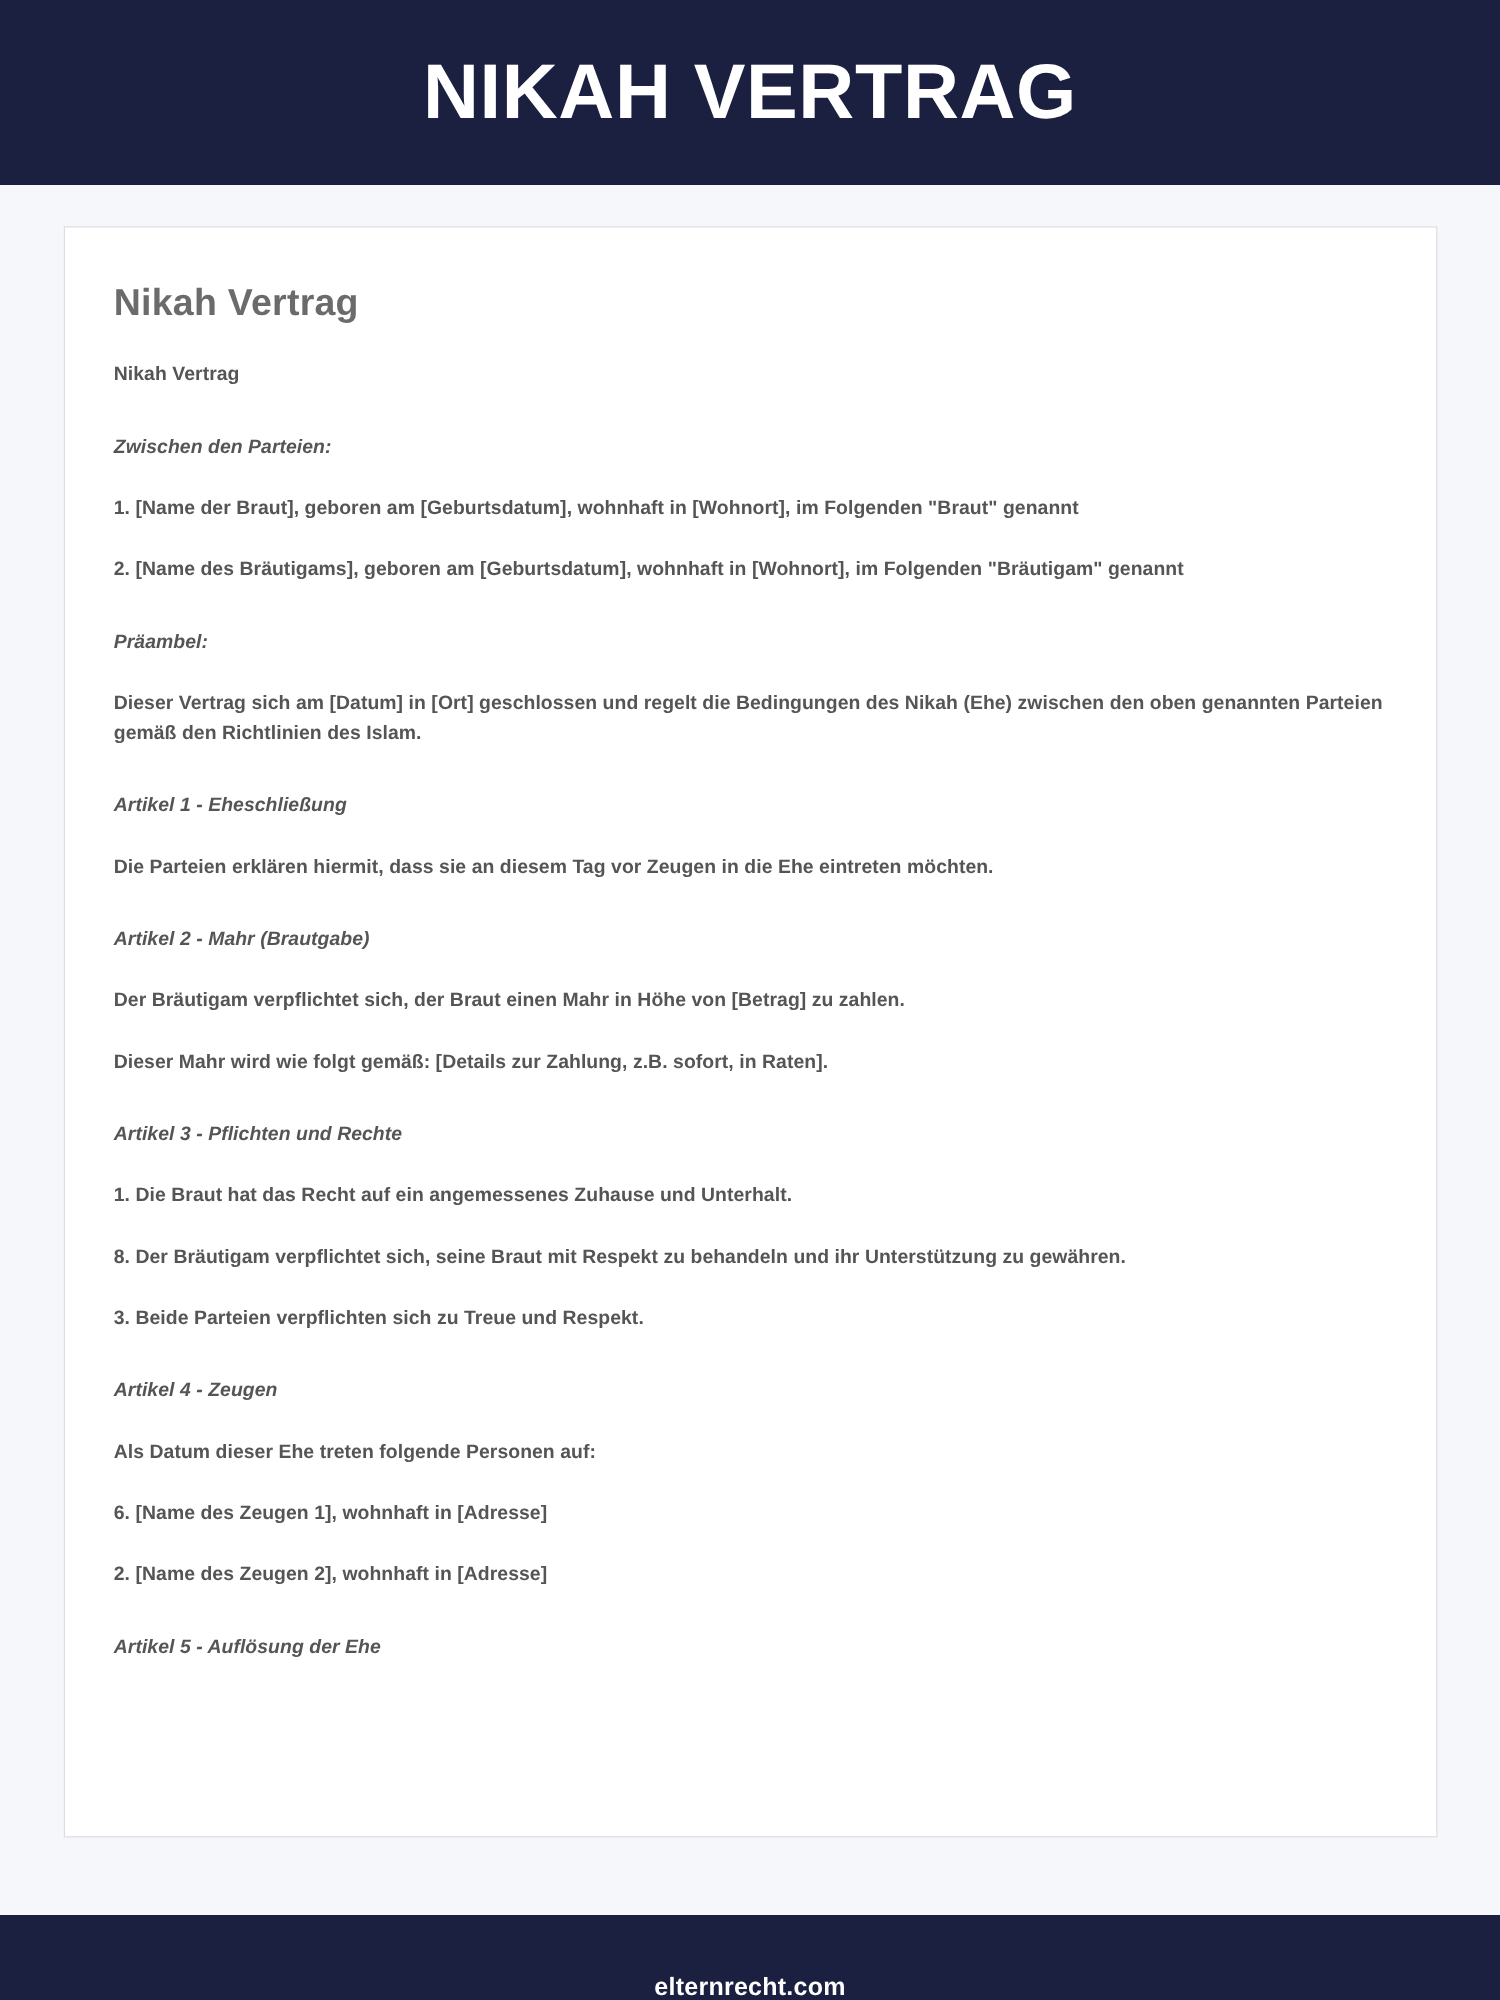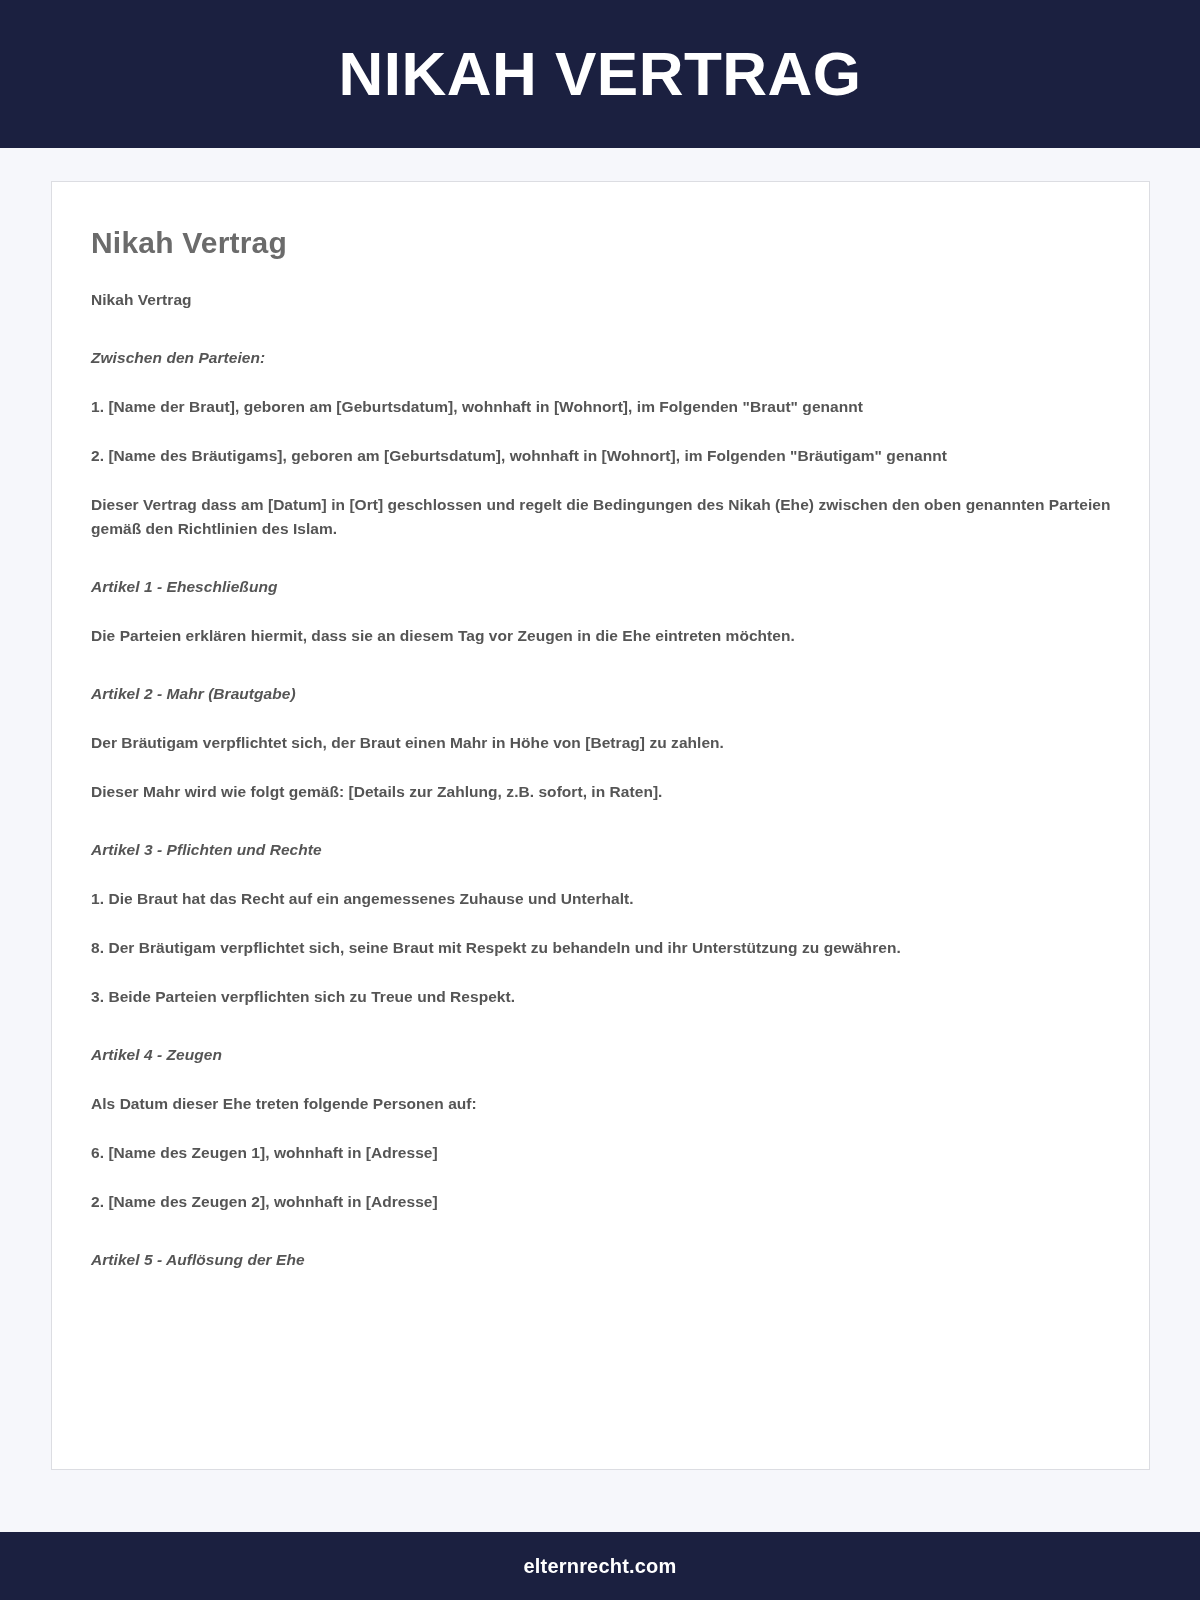--- a/index.html
+++ b/index.html
@@ -85,21 +85,21 @@
     margin-top: 34px;
     font-style: italic;
   }
 
   
   .footer-bar {
     background: #1b2040;
     height: 68px;
     flex: 0 0 68px;
     display: flex;
-    align-items: center;
+    align-items: flex-end;
     justify-content: center;
   }
 
   .footer-text {
     color: #ffffff;
     font-size: 20px;
     font-weight: bold;
     letter-spacing: 0.2px;
     line-height: 1;
   }
@@ -114,21 +114,22 @@
   </header>
 
   <main class="body-area">
     <article class="doc-card">
       <h2 class="doc-title">Nikah Vertrag</h2>
       <div class="doc-body">
           <p>Nikah Vertrag</p>
           <p class="section-break">Zwischen den Parteien:</p>
           <p>1. [Name der Braut], geboren am [Geburtsdatum], wohnhaft in [Wohnort], im Folgenden "Braut" genannt</p>
           <p>2. [Name des Bräutigams], geboren am [Geburtsdatum], wohnhaft in [Wohnort], im Folgenden "Bräutigam" genannt</p>
-          <p>Dieser Vertrag dass am [Datum] in [Ort] geschlossen und regelt die Bedingungen des Nikah (Ehe) zwischen den oben genannten Parteien gemäß den Richtlinien des Islam.</p>
+          <p class="section-break">Präambel:</p>
+          <p>Dieser Vertrag sich am [Datum] in [Ort] geschlossen und regelt die Bedingungen des Nikah (Ehe) zwischen den oben genannten Parteien gemäß den Richtlinien des Islam.</p>
           <p class="section-break">Artikel 1 - Eheschließung</p>
           <p>Die Parteien erklären hiermit, dass sie an diesem Tag vor Zeugen in die Ehe eintreten möchten.</p>
           <p class="section-break">Artikel 2 - Mahr (Brautgabe)</p>
           <p>Der Bräutigam verpflichtet sich, der Braut einen Mahr in Höhe von [Betrag] zu zahlen.</p>
           <p>Dieser Mahr wird wie folgt gemäß: [Details zur Zahlung, z.B. sofort, in Raten].</p>
           <p class="section-break">Artikel 3 - Pflichten und Rechte</p>
           <p>1. Die Braut hat das Recht auf ein angemessenes Zuhause und Unterhalt.</p>
           <p>8. Der Bräutigam verpflichtet sich, seine Braut mit Respekt zu behandeln und ihr Unterstützung zu gewähren.</p>
           <p>3. Beide Parteien verpflichten sich zu Treue und Respekt.</p>
           <p class="section-break">Artikel 4 - Zeugen</p>

